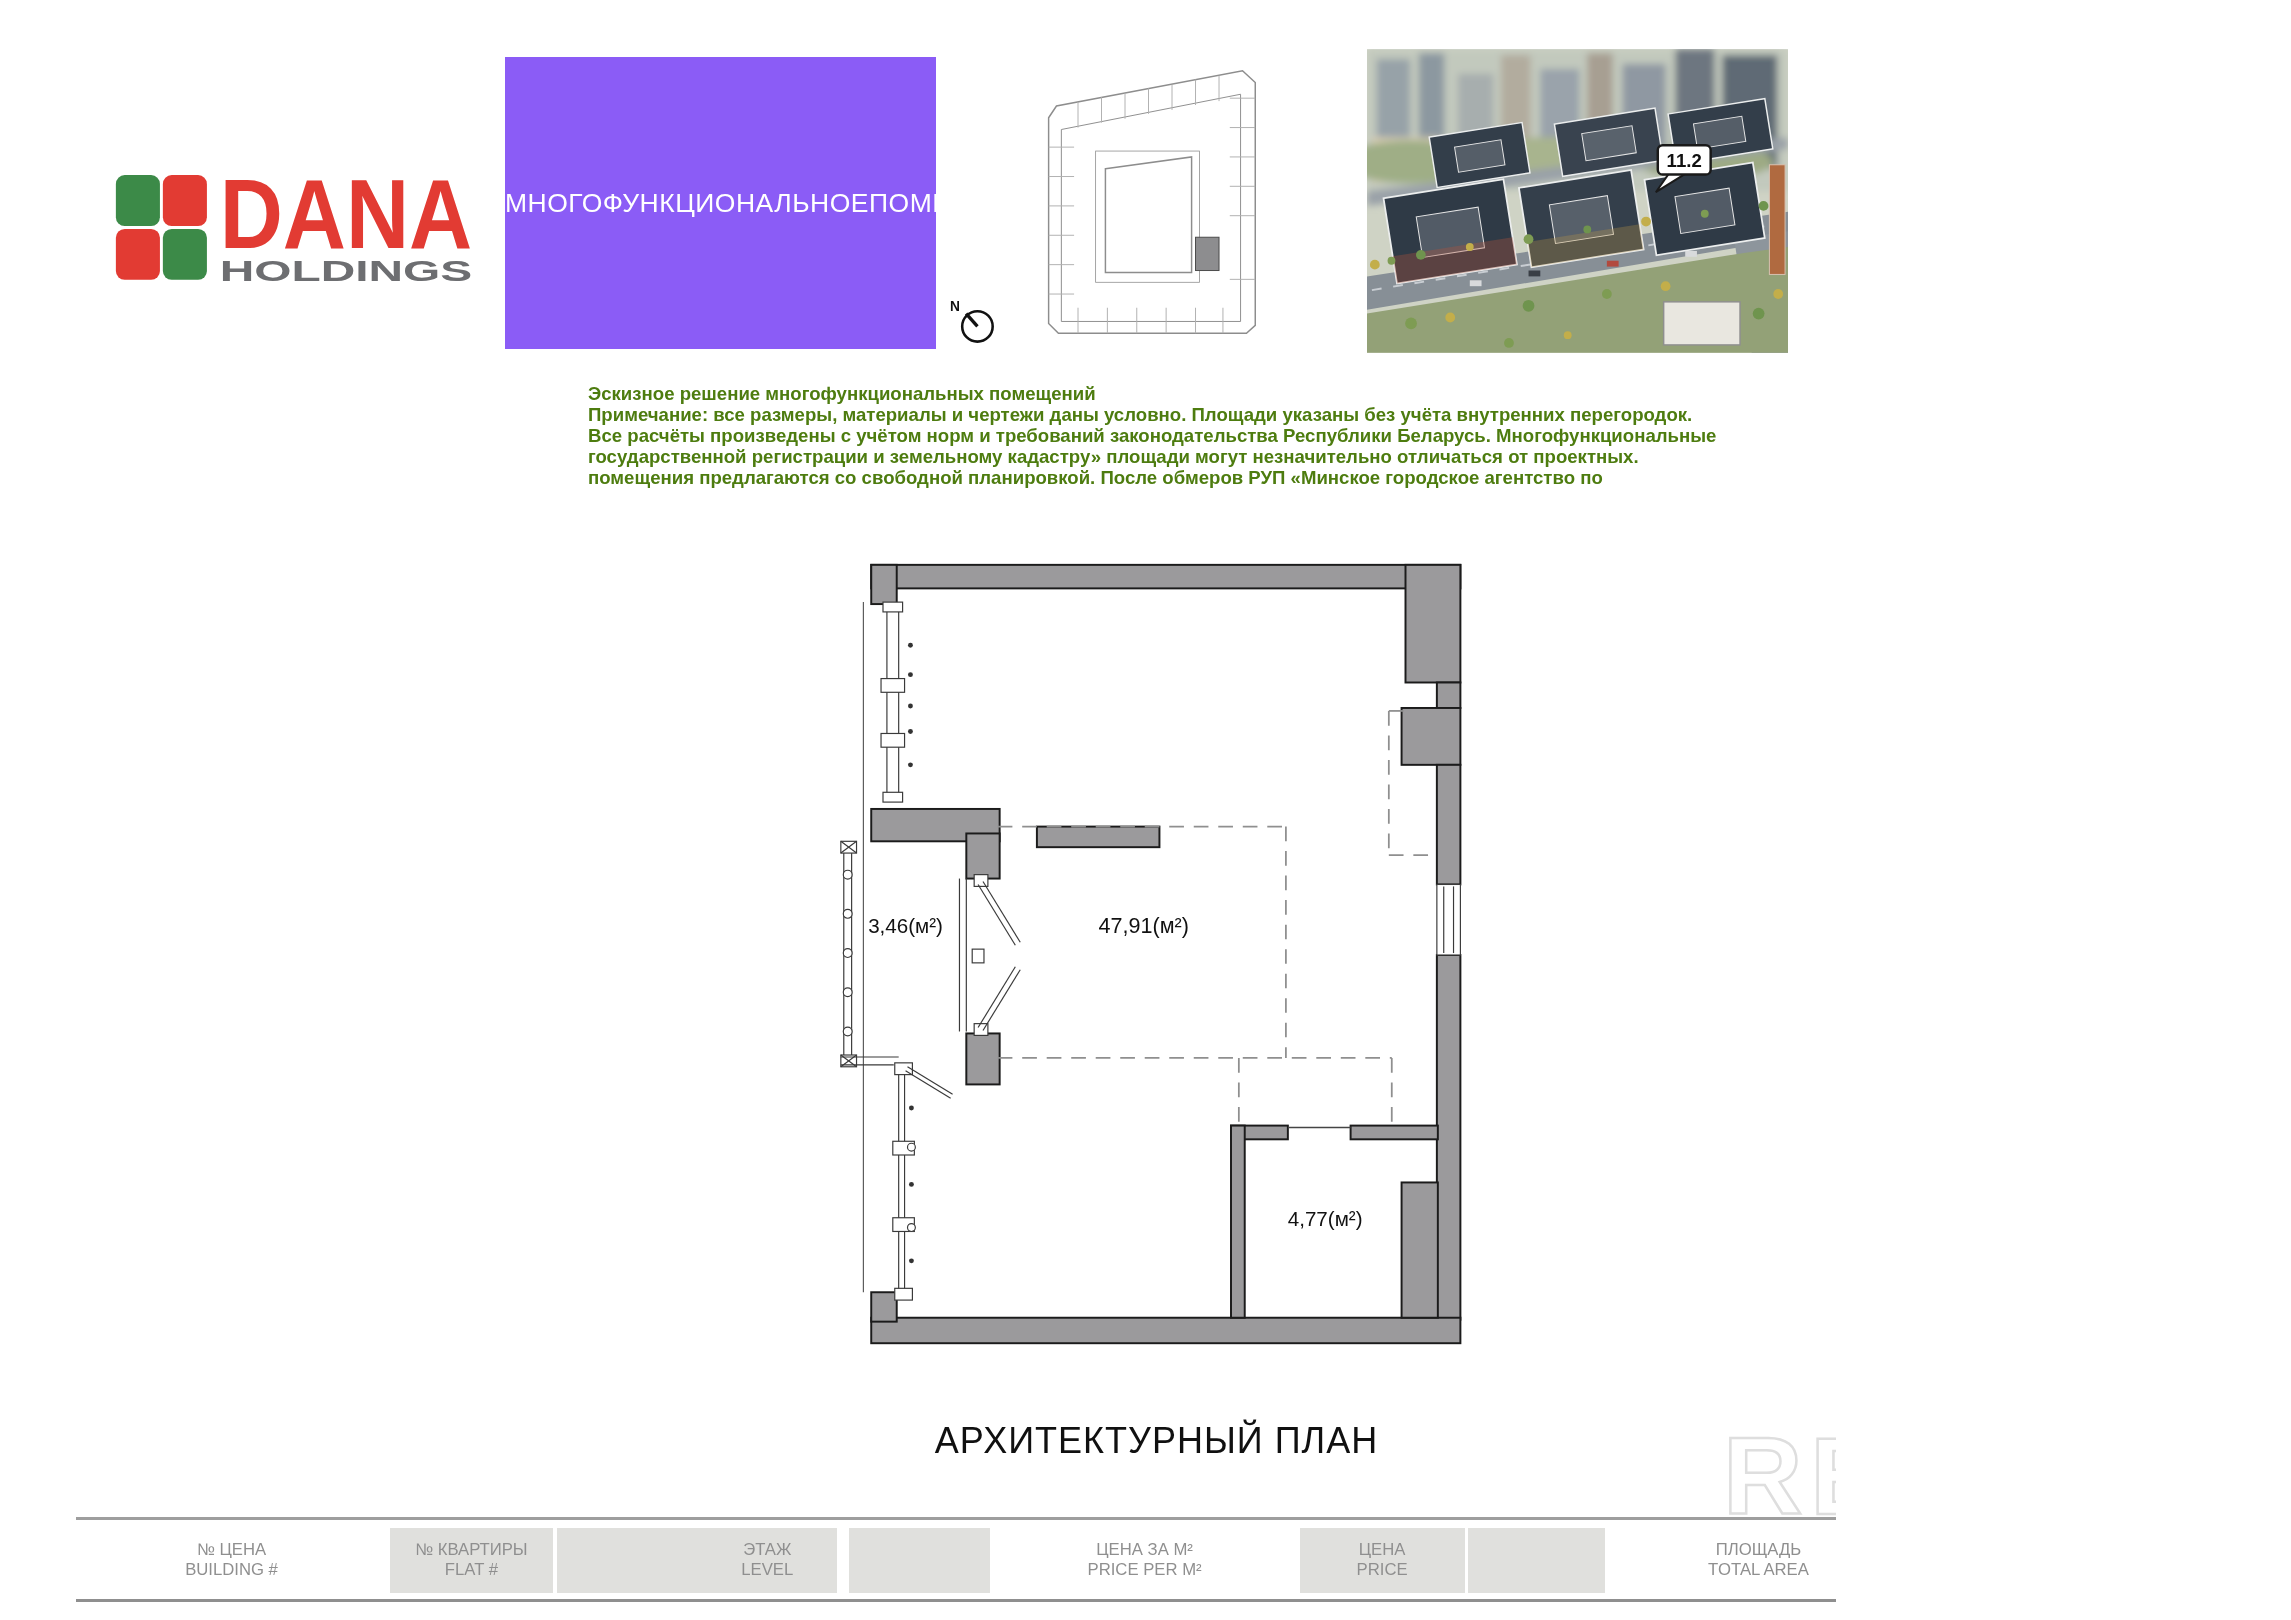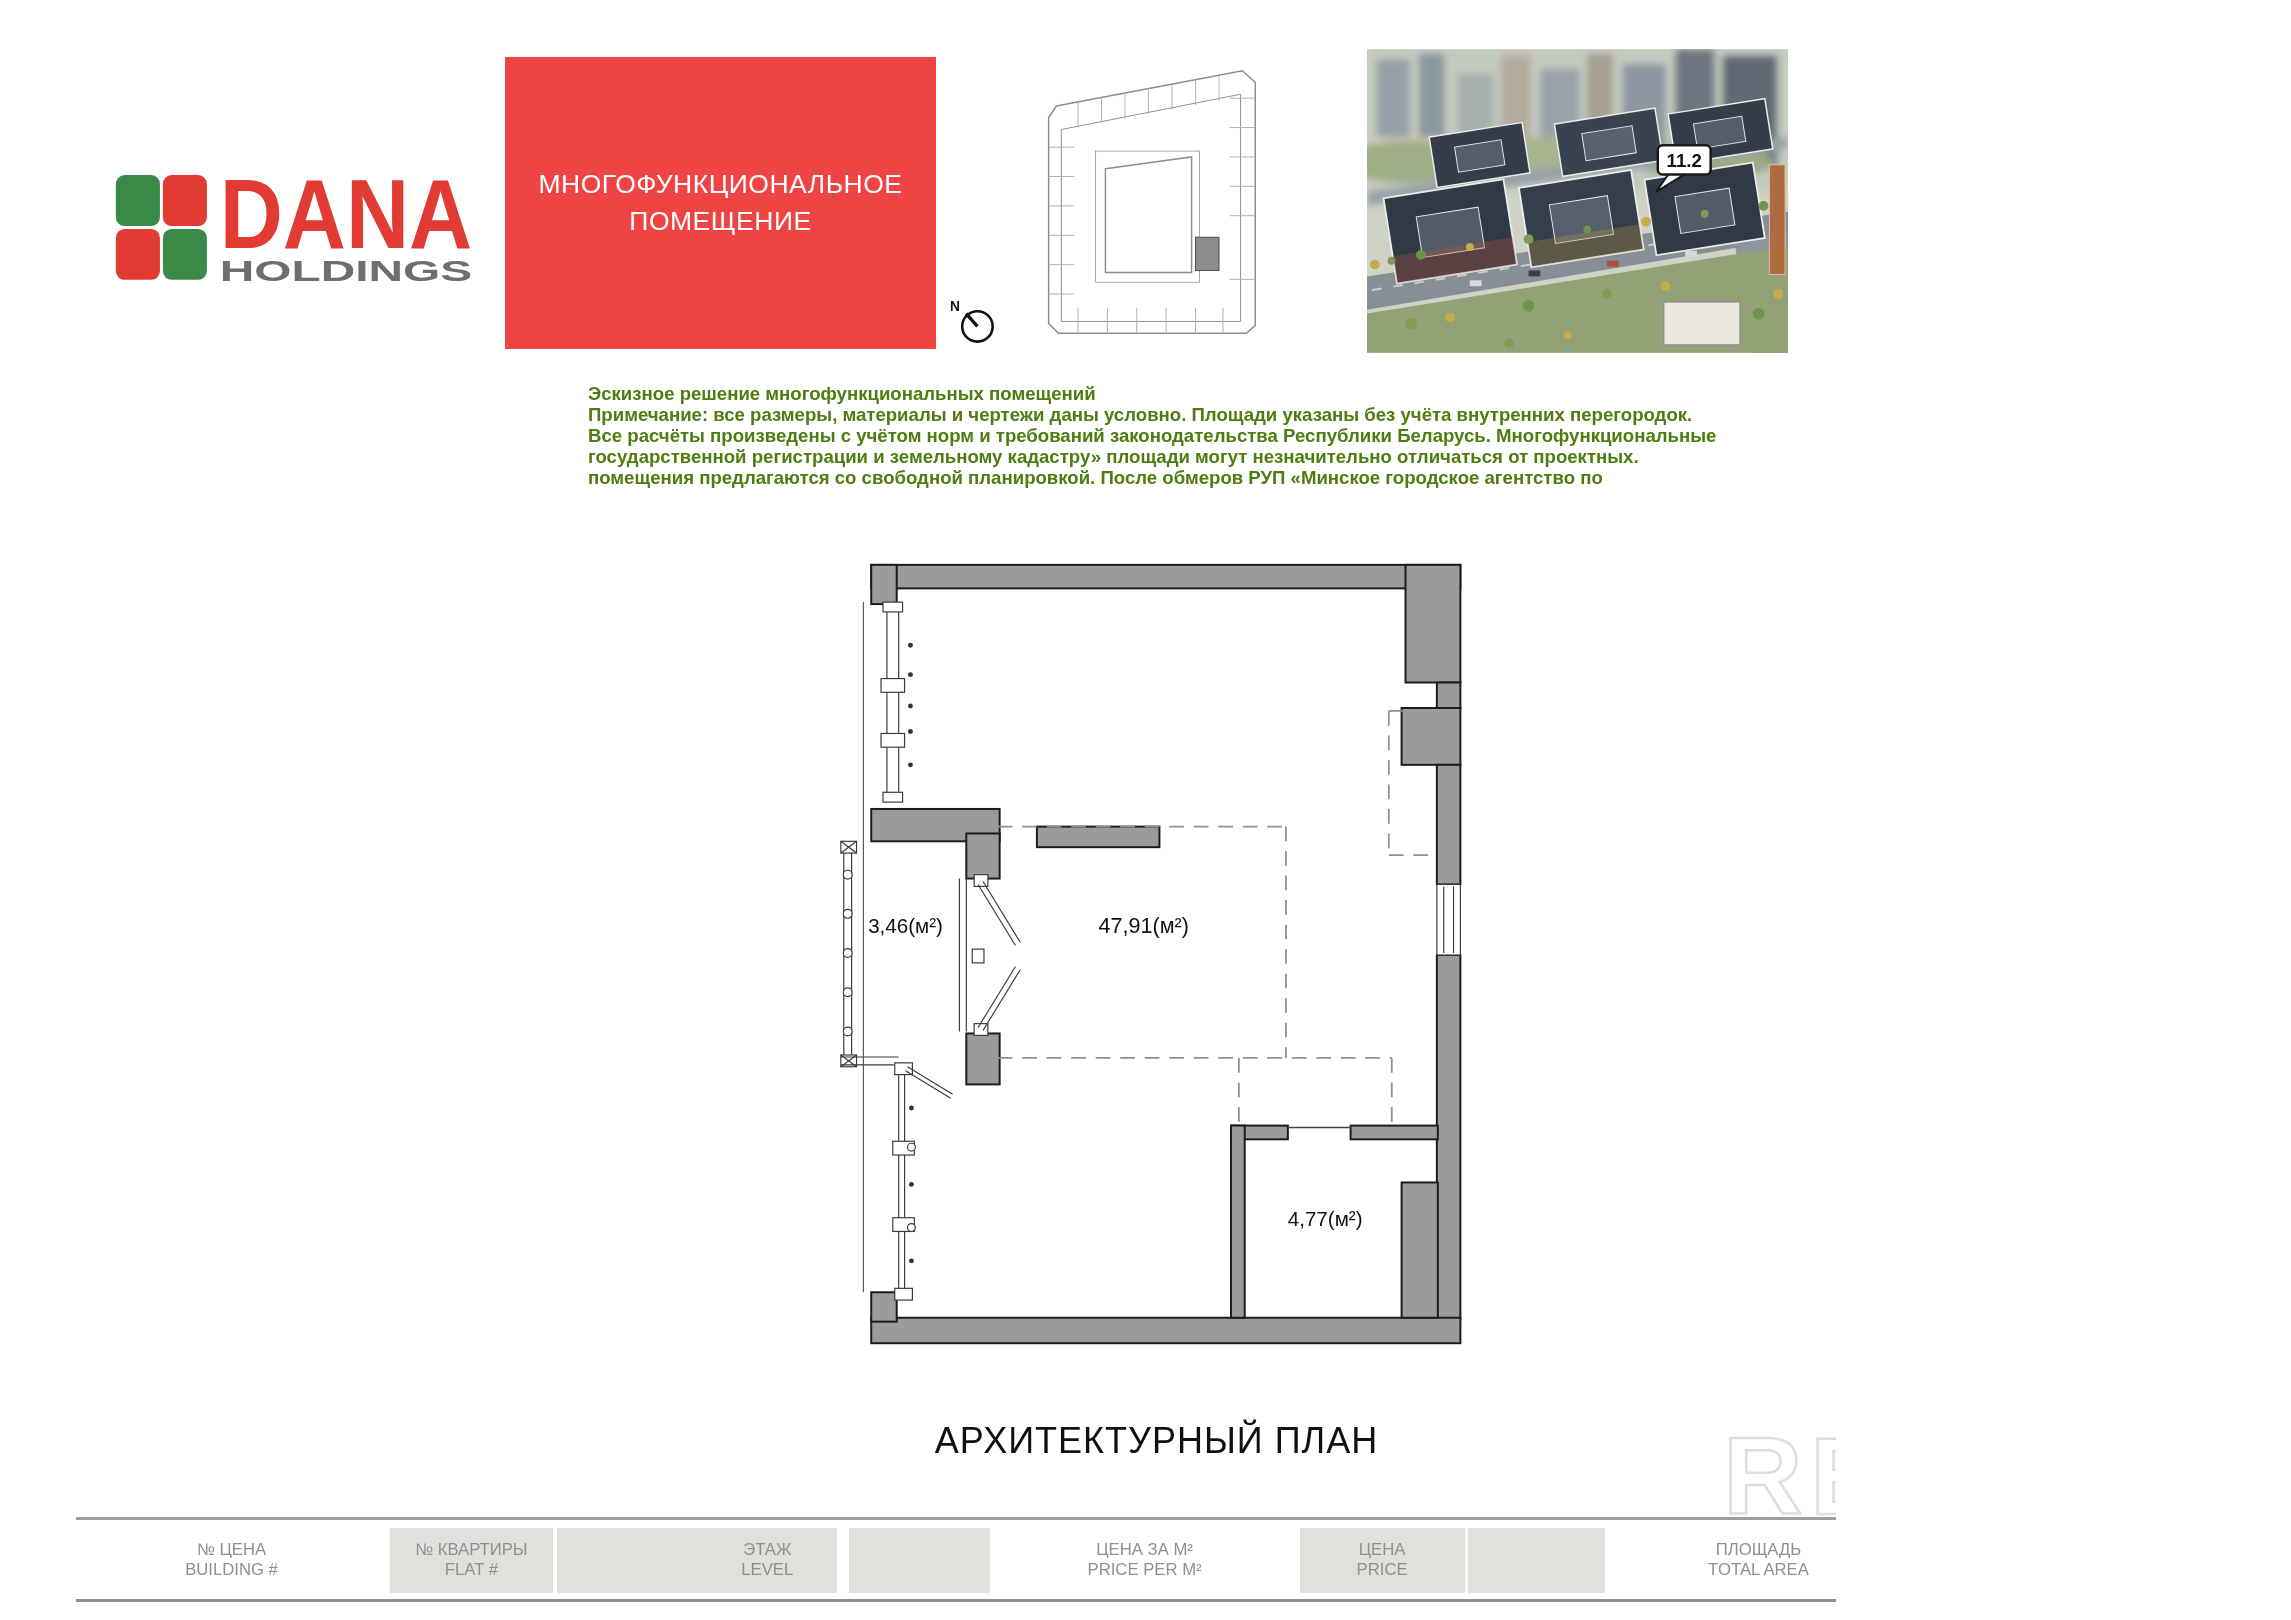--- a/index.html
+++ b/index.html
@@ -1,21 +1,21 @@
 <!DOCTYPE html>
 <html><head>
 <meta charset="utf-8">
 <style>
   html,body{margin:0;padding:0;background:#ffffff;}
   .page{position:relative;width:1836px;height:1620px;background:#fff;overflow:hidden;
         font-family:"Liberation Sans", sans-serif;color:#111;margin-top:20px;}
   .abs{position:absolute;}
   
-  .title-box{left:505px;top:37px;width:431px;height:292px;background:#ef4444;
-             display:flex;flex-direction:column;justify-content:center;align-items:center;}
+  .title-box{left:505px;top:37px;width:431px;height:292px;background:#8b5cf6;
+             display:flex;flex-direction:row;justify-content:space-between;align-items:center;}
   .title-box div{color:#fff;font-size:26.5px;line-height:37px;letter-spacing:0.5px;text-align:center;}
   .mw-word{left:1838px;top:267px;width:382px;text-align:center;color:#1b3a6e;
            font-size:40px;font-weight:bold;letter-spacing:5.9px;white-space:nowrap;}
   
   .disclaimer{left:588px;top:363px;width:1157px;font-size:18.6px;font-weight:bold;
               line-height:21px;color:#4d7c0f;}
   
   .plan-title{left:833px;top:1400px;width:647px;text-align:center;font-size:36px;
               letter-spacing:1px;color:#101010;}
   

